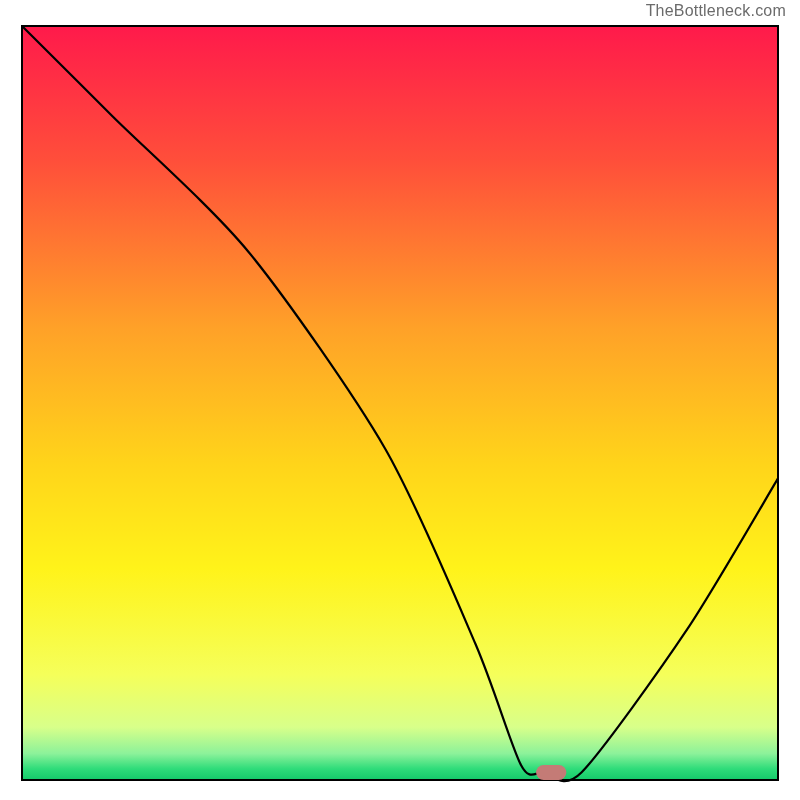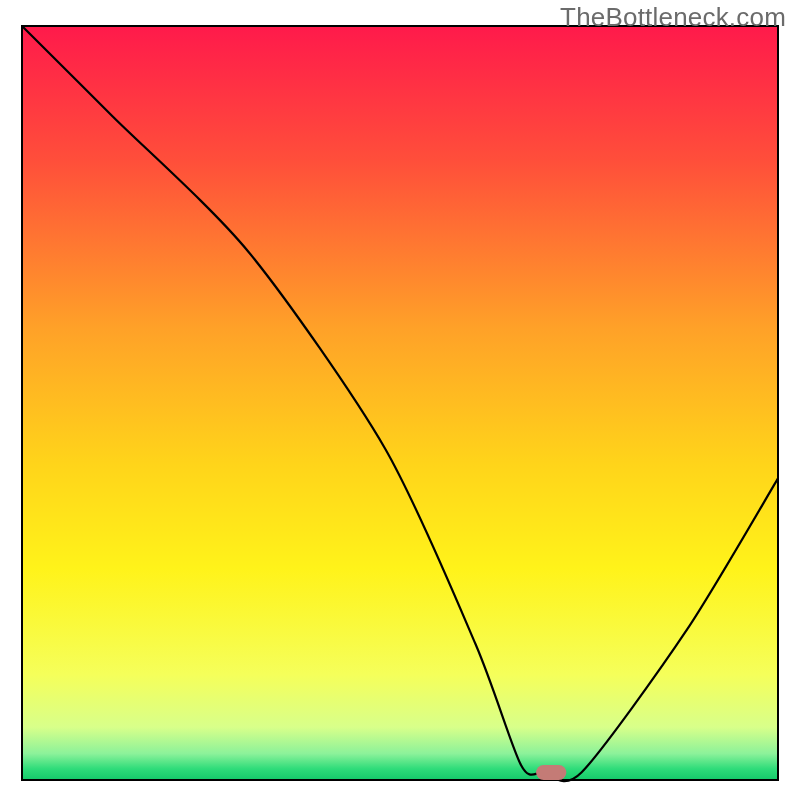--- a/index.html
+++ b/index.html
@@ -12,21 +12,21 @@
   }
   .container {
     position: relative;
     width: 800px;
     height: 800px;
   }
   .watermark {
     position: absolute;
     top: 2px;
     right: 14px;
-    font-size: 26px;
+    font-size: 16px;
     font-weight: 500;
     color: #6b6b6b;
     letter-spacing: 0.2px;
   }
   svg {
     display: block;
   }
 </style>
 </head>
 <body>

